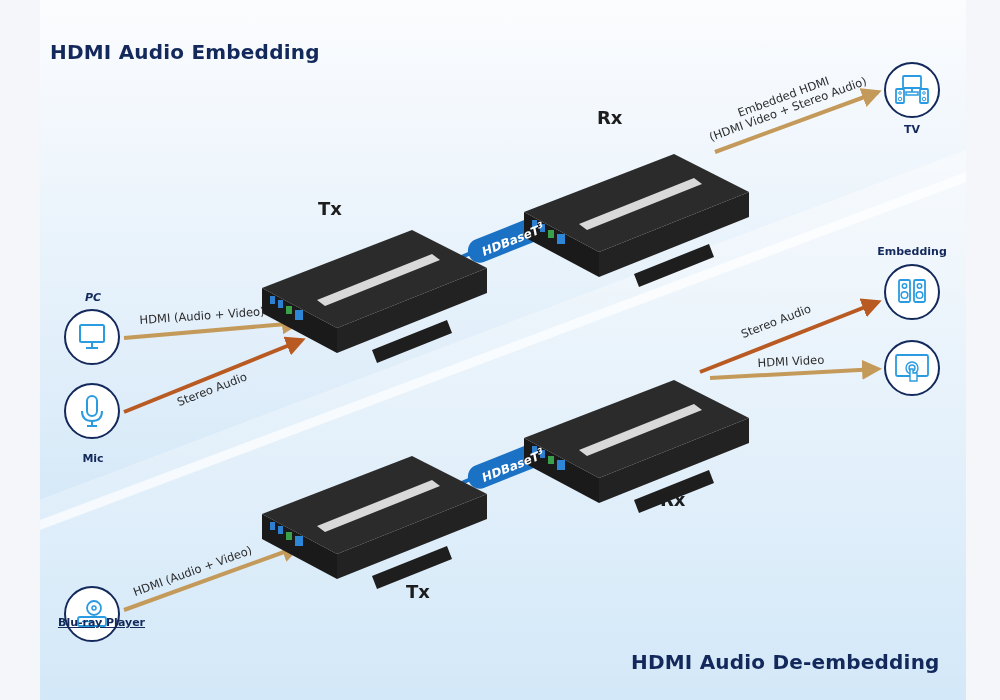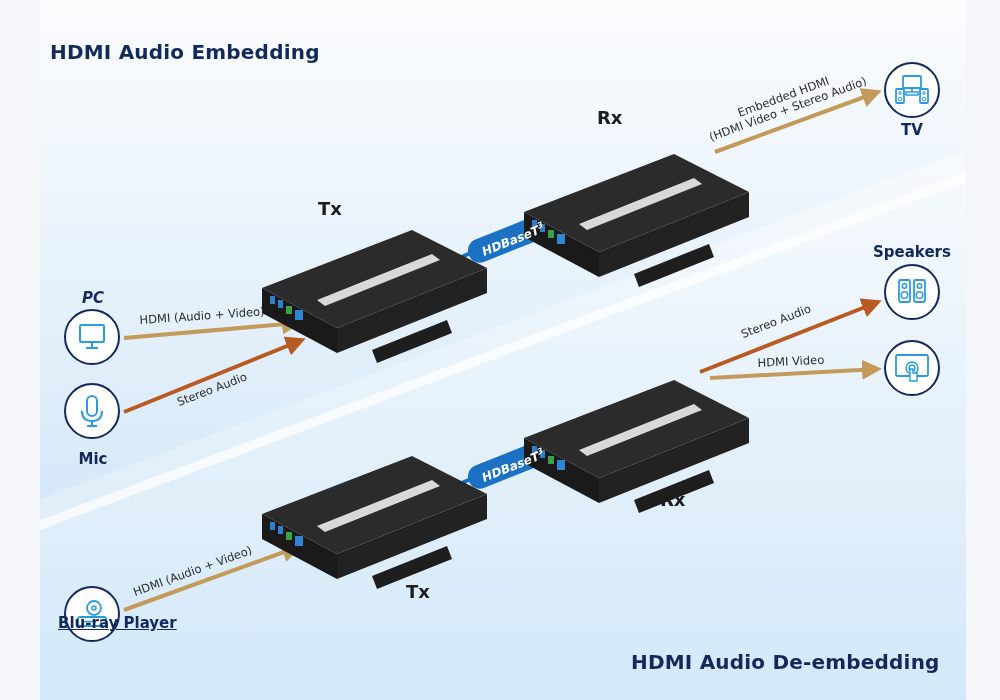--- a/index.html
+++ b/index.html
@@ -1,20 +1,20 @@
 <!DOCTYPE html>
 <html><head>
 <meta charset="utf-8">
 <style>
   html,body{margin:0;padding:0;}
   body{width:1000px;height:700px;background:#f4f6f9;font-family:"DejaVu Sans","Liberation Sans",sans-serif;overflow:hidden;position:relative;}
   #stage{position:absolute;left:40px;top:0;width:926px;height:700px;overflow:hidden;}
   #stage svg{position:absolute;left:0;top:0;}
   .title{position:absolute;font-weight:bold;color:#13295b;font-size:20px;letter-spacing:0.2px;}
-  .lbl{position:absolute;font-weight:bold;color:#13295b;font-size:15px;text-align:center;line-height:18px;}
+  .lbl{position:absolute;font-weight:bold;color:#13295b;font-size:11px;text-align:center;line-height:18px;}
   .devlbl{position:absolute;color:#1d1d1d;font-size:18px;font-weight:bold;}
   .arrowlbl{position:absolute;color:#2b2b2b;font-size:11.5px;white-space:nowrap;transform-origin:left bottom;line-height:13px;text-align:center;}
   .circle{position:absolute;width:56px;height:56px;border:2.5px solid #13295b;border-radius:50%;background:#fff;box-sizing:border-box;}
   .circle svg{position:absolute;left:0;top:0;}
 </style>
 </head>
 <body>
 
 <div id="stage">
   <svg width="926" height="700" viewBox="0 0 926 700">
@@ -131,21 +131,21 @@
       <rect x="10" y="25" width="8" height="14" rx="1" fill="none" stroke="#2a9be0" stroke-width="1.8"></rect>
       <rect x="34" y="25" width="8" height="14" rx="1" fill="none" stroke="#2a9be0" stroke-width="1.8"></rect>
       <circle cx="14" cy="29" r="1.3" fill="none" stroke="#2a9be0"></circle>
         <circle cx="14" cy="35" r="1.8" fill="none" stroke="#2a9be0"></circle>
       <circle cx="38" cy="29" r="1.3" fill="none" stroke="#2a9be0"></circle>
         <circle cx="38" cy="35" r="1.8" fill="none" stroke="#2a9be0"></circle>
     </svg>
   </div>
   <div class="lbl" style="left:852px;top:121px;width:40px;">TV</div>
 
-  <div class="lbl" style="left:822px;top:243px;width:100px;">Speakers</div>
+  <div class="lbl" style="left:822px;top:243px;width:100px;">Embedding</div>
   <div class="circle" style="left:844px;top:264px;">
     <svg width="52" height="52">
       <rect x="13" y="14" width="11" height="22" rx="1.5" fill="none" stroke="#2a9be0" stroke-width="1.8"></rect>
       <rect x="28" y="14" width="11" height="22" rx="1.5" fill="none" stroke="#2a9be0" stroke-width="1.8"></rect>
       <circle cx="18.5" cy="20" r="2.2" fill="none" stroke="#2a9be0" stroke-width="1.5"></circle>
       <circle cx="18.5" cy="29" r="3.3" fill="none" stroke="#2a9be0" stroke-width="1.5"></circle>
       <circle cx="33.5" cy="20" r="2.2" fill="none" stroke="#2a9be0" stroke-width="1.5"></circle>
       <circle cx="33.5" cy="29" r="3.3" fill="none" stroke="#2a9be0" stroke-width="1.5"></circle>
     </svg>
   </div>

